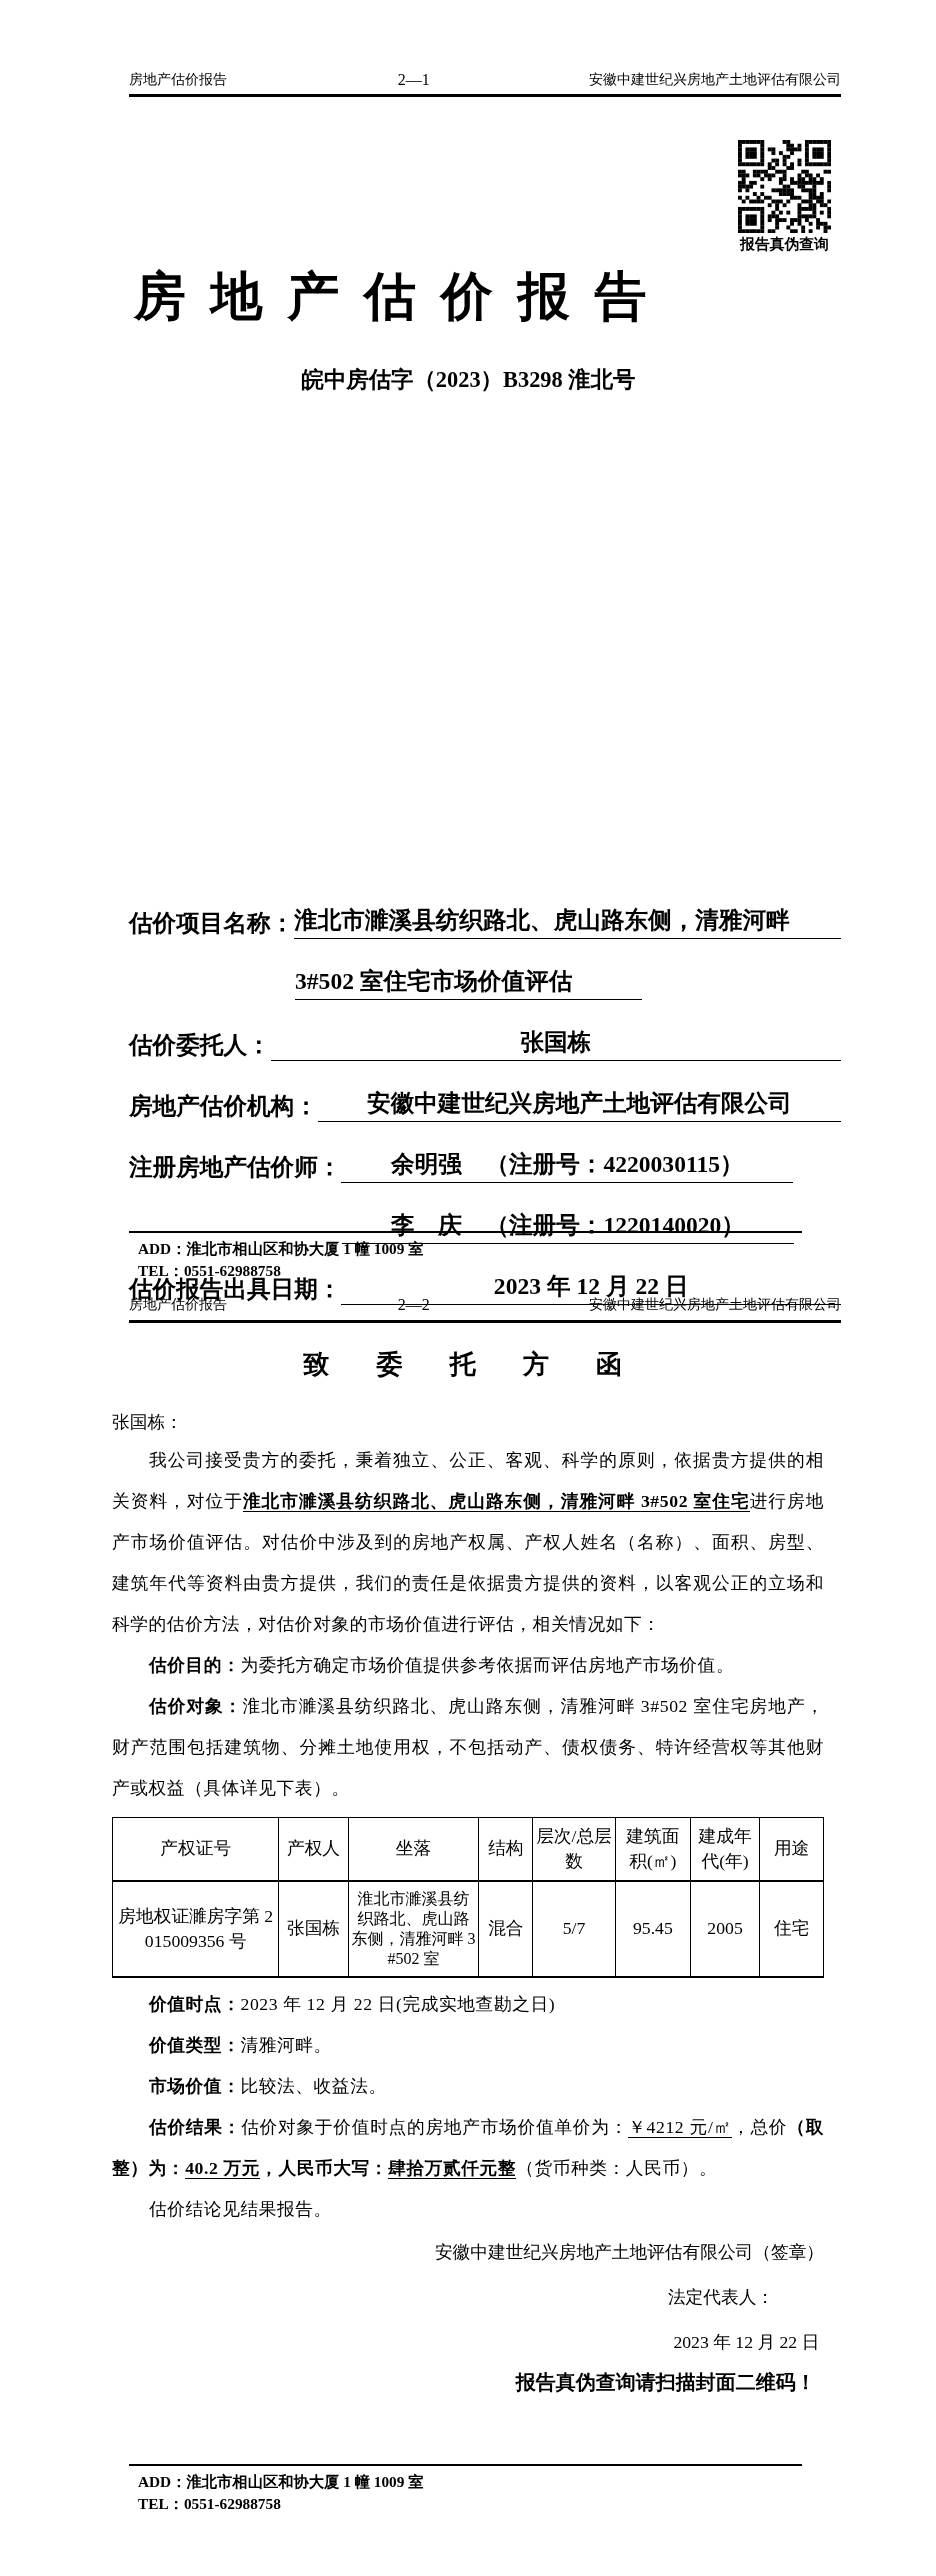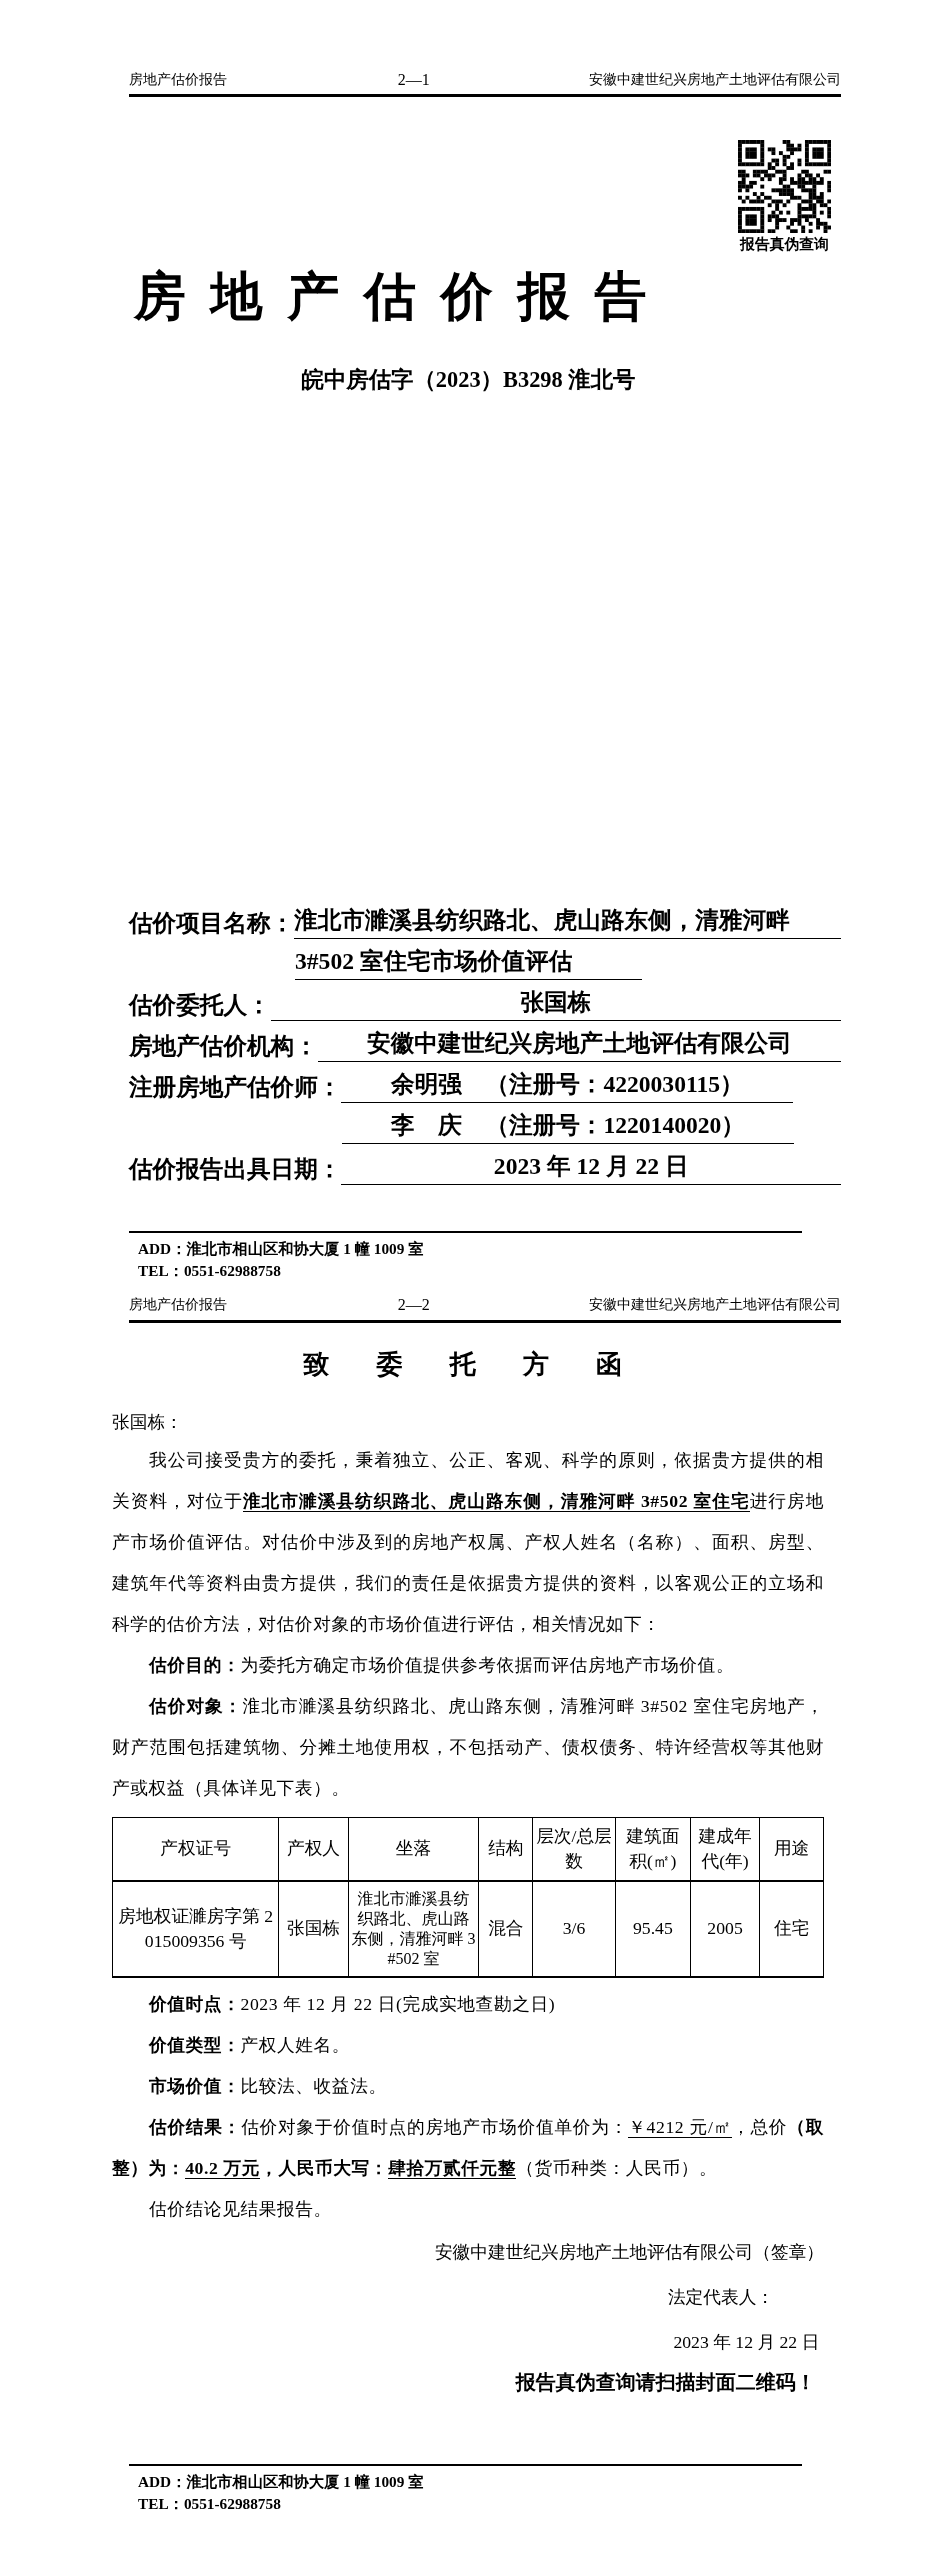--- a/index.html
+++ b/index.html
@@ -70,21 +70,21 @@
   }
   
   .cover-fields{
     position:absolute;
     left:129px;
     top:907px;
     width:712px;
     font-size:23.6px;
     font-weight:bold;
   }
-  .frow{display:flex;align-items:flex-end;height:32px;margin-bottom:9px;}
+  .frow{display:flex;align-items:flex-end;height:32px;margin-bottom:29px;}
   .flabel{white-space:nowrap;}
   .fspacer{flex:none;}
   .fval{
     flex:1;
     border-bottom:1.8px solid #000;
     text-align:center;
     padding-bottom:1.8px;
     white-space:nowrap;
   }
   .frow.f0 .fval{text-align:left;}
@@ -567,31 +567,31 @@
             <th class="c6">建成年代(年)</th>
             <th class="c7">用途</th>
           </tr>
         </thead>
         <tbody>
           <tr>
             <td class="c0">房地权证濉房字第 2015009356 号</td>
             <td class="c1">张国栋</td>
             <td class="c2">淮北市濉溪县纺织路北、虎山路东侧，清雅河畔 3#502 室</td>
             <td class="c3">混合</td>
-            <td class="c4">3/6</td>
+            <td class="c4">5/7</td>
             <td class="c5">95.45</td>
             <td class="c6">2005</td>
             <td class="c7">住宅</td>
           </tr>
         </tbody>
       </table>
 
     <div>
         <p class="para ind"><span class="seg b">价值时点：</span><span class="seg">2023 年 12 月 22 日(完成实地查勘之日)</span></p>
-        <p class="para ind"><span class="seg b">价值类型：</span><span class="seg">产权人姓名。</span></p>
+        <p class="para ind"><span class="seg b">价值类型：</span><span class="seg">清雅河畔。</span></p>
         <p class="para ind"><span class="seg b">市场价值：</span><span class="seg">比较法、收益法。</span></p>
         <p class="para ind"><span class="seg b">估价结果：</span><span class="seg">估价对象于价值时点的房地产市场价值单价为：</span><span class="seg u">￥4212 元/㎡</span><span class="seg">，总价</span><span class="seg b">（取整）为：</span><span class="seg b u">40.2 万元</span><span class="seg b">，人民币大写：</span><span class="seg b u">肆拾万贰仟元整</span><span class="seg">（货币种类：人民币）。</span></p>
         <p class="para ind"><span class="seg">估价结论见结果报告。</span></p>
       </div>
 
     <div class="sig">
       <div>安徽中建世纪兴房地产土地评估有限公司（签章）</div>
       <div class="sig-legal">法定代表人：</div>
       <div class="sig-date">2023 年 12 月 22 日</div>
     </div>

